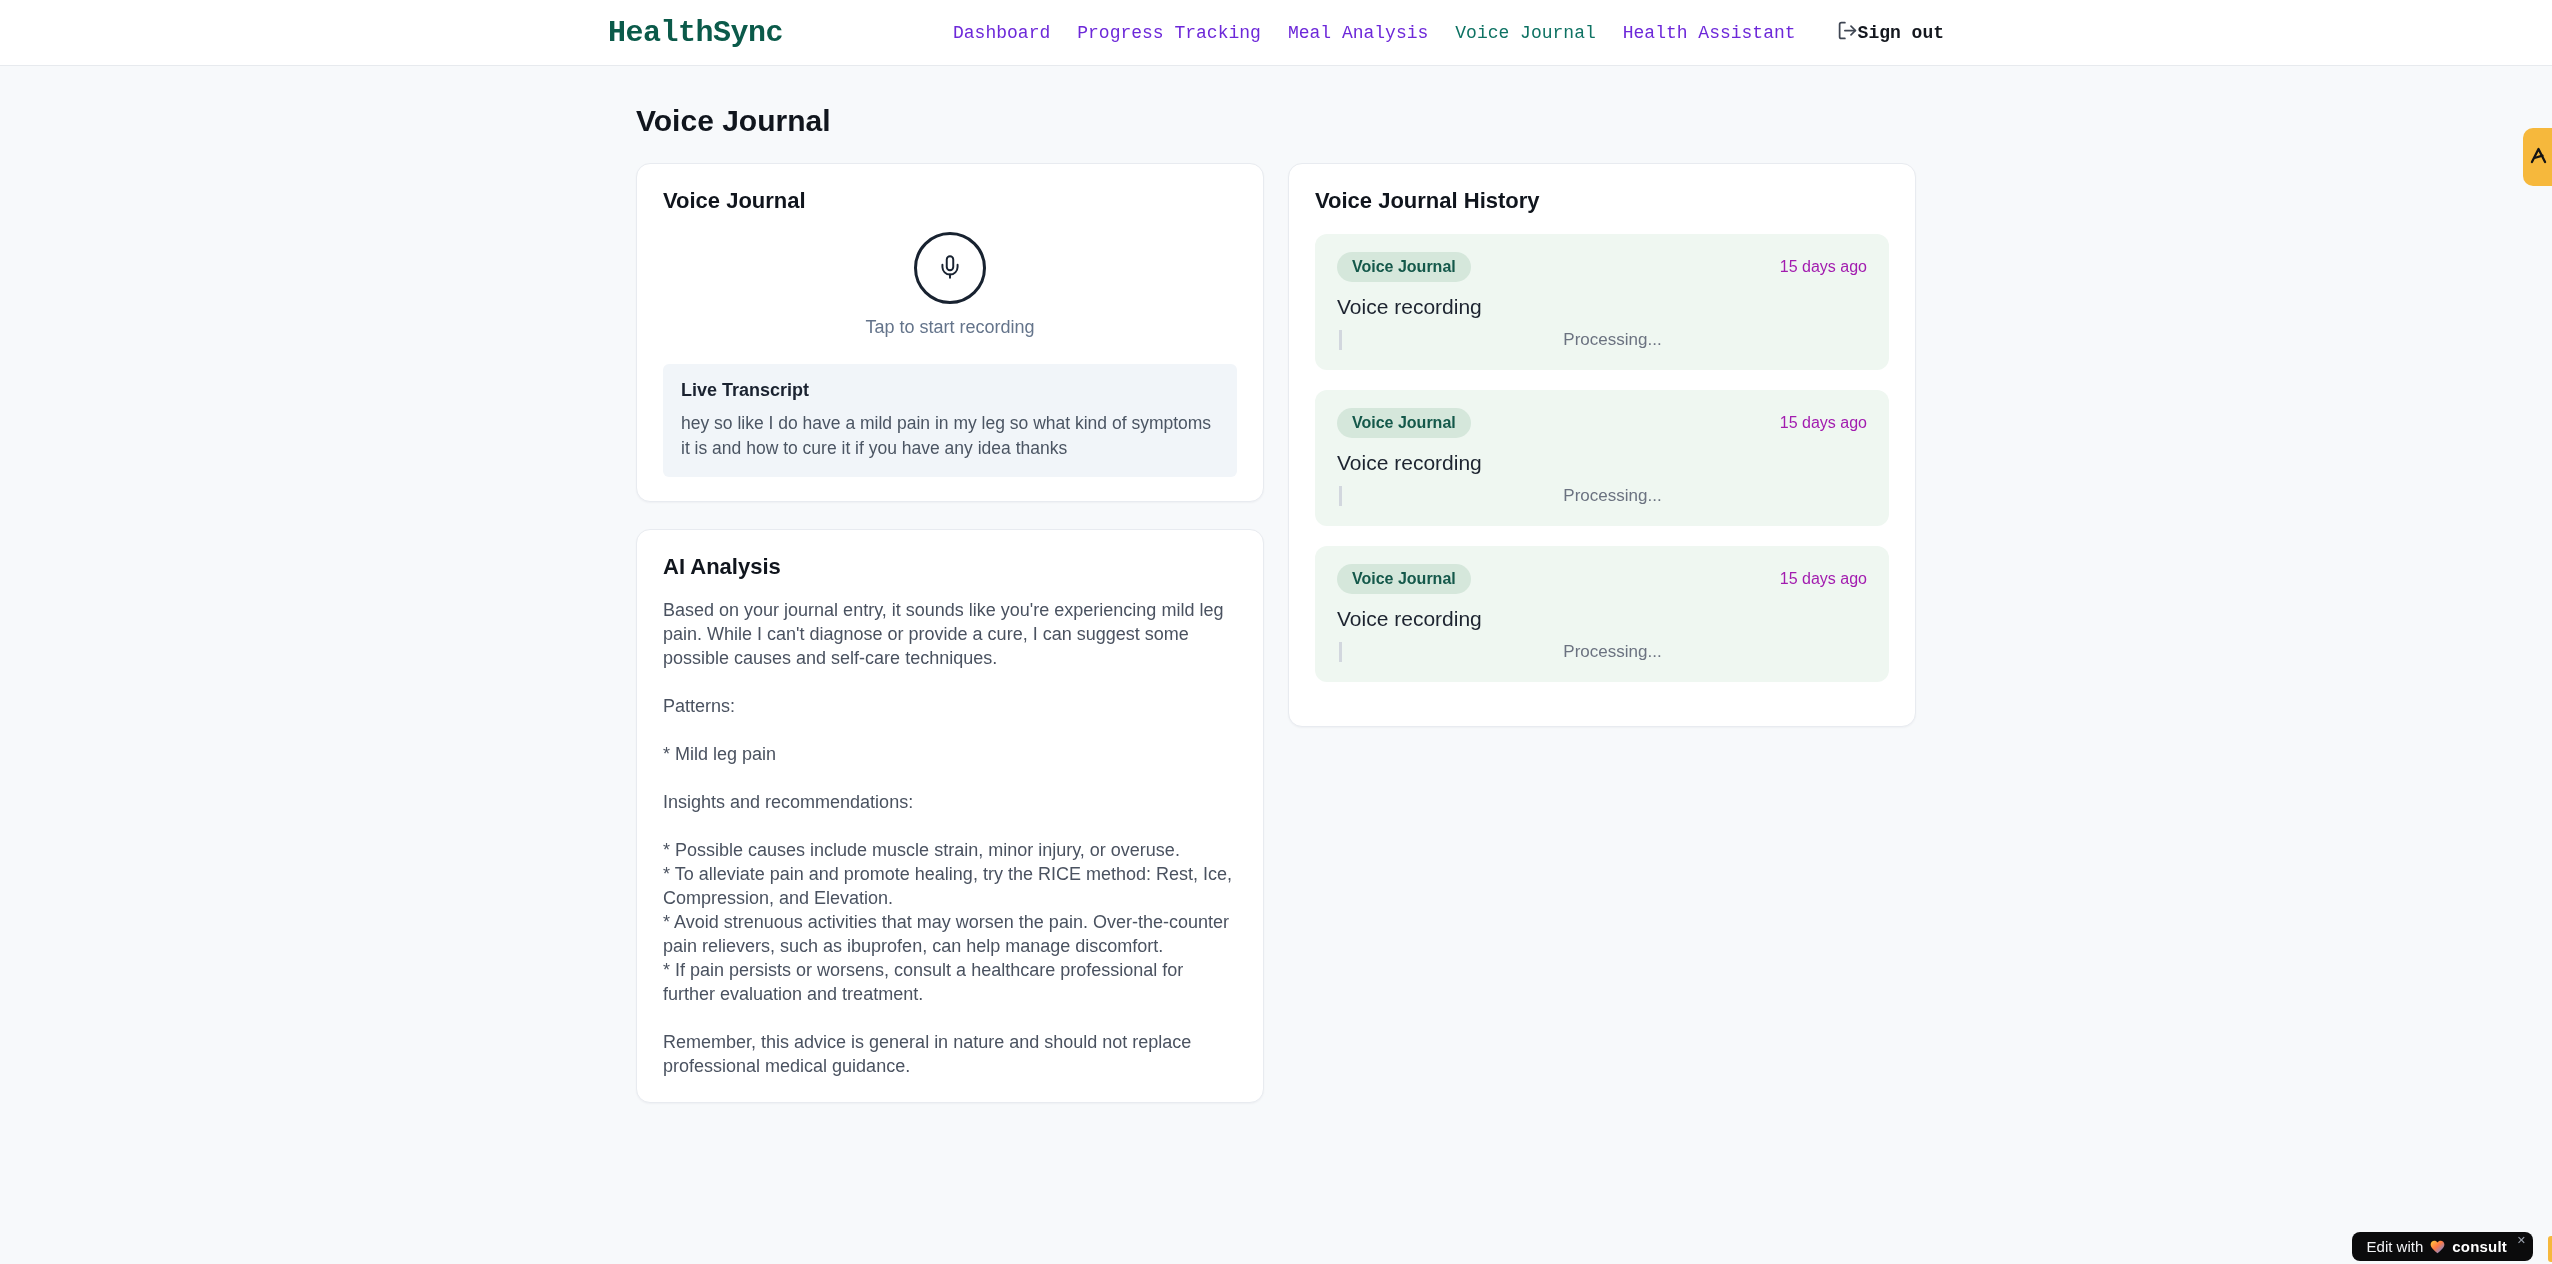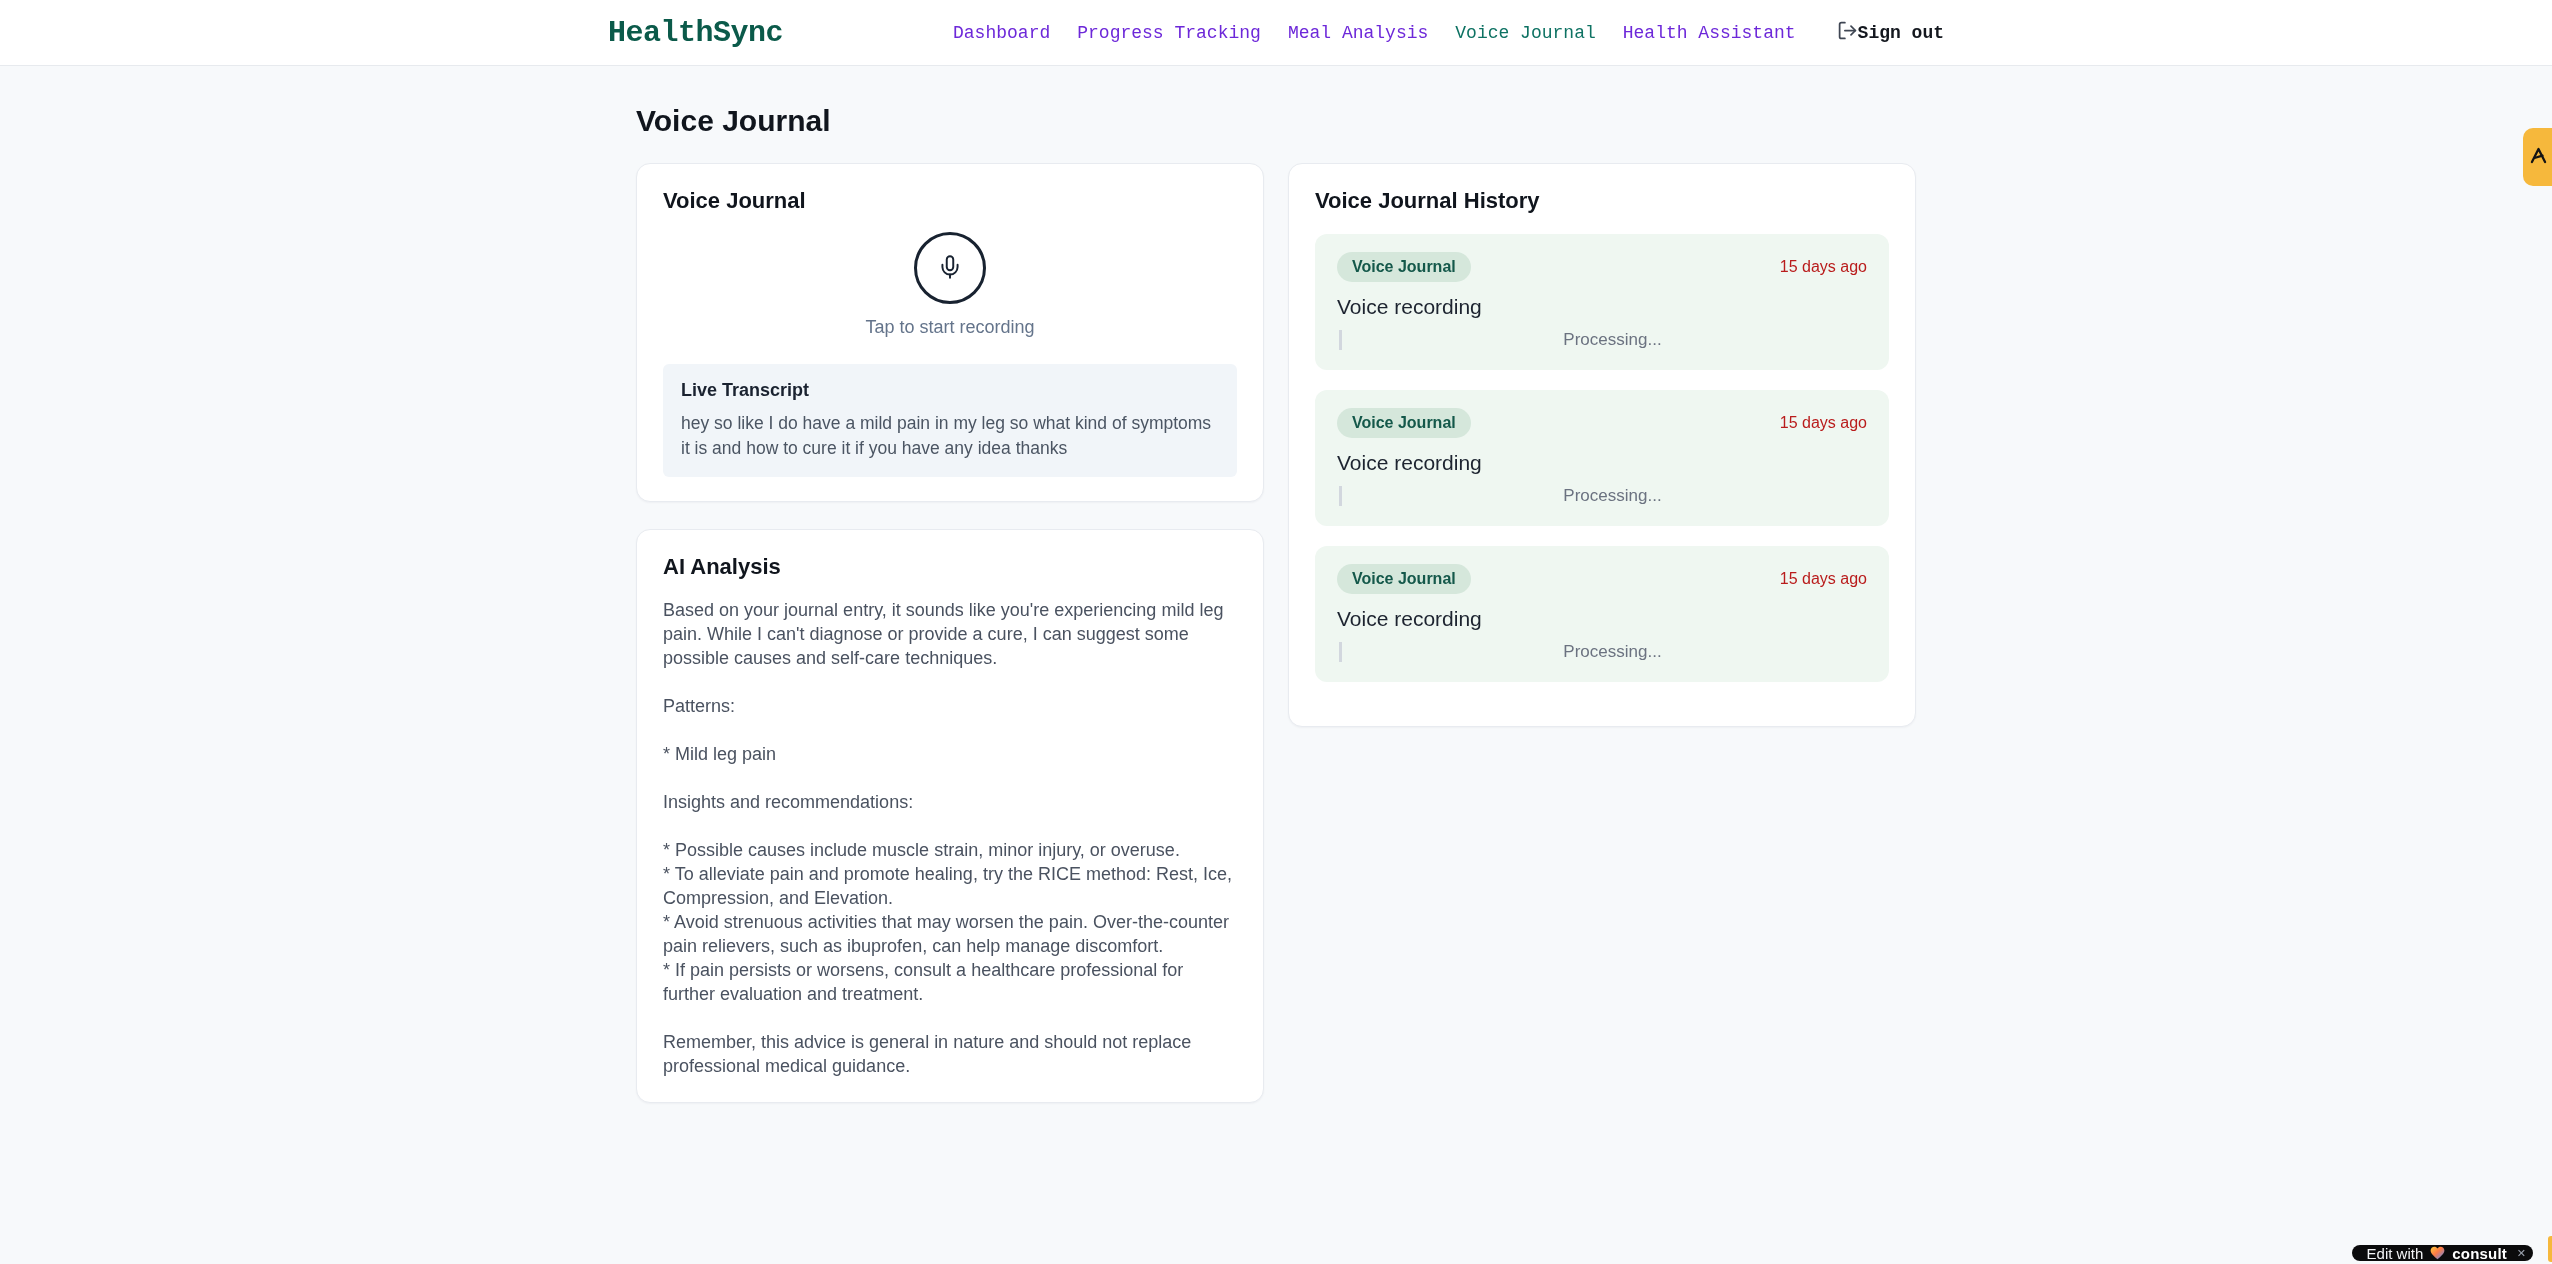--- a/index.html
+++ b/index.html
@@ -61,21 +61,21 @@
 
   
   .history-card { min-height:498px; }
   .history-list { margin-top:20px; }
   .entry { background:#eff7f1; border-radius:12px; padding:18px 22px 20px; margin-bottom:20px; cursor:pointer; }
   .entry-top { display:flex; align-items:center; justify-content:space-between; }
   .badge {
     background:#d5e7db; color:#14584a; font-size:16px; font-weight:600;
     padding:6px 15px; border-radius:999px; display:inline-block;
   }
-  .time { font-size:16px; color:#b91c1c; }
+  .time { font-size:16px; color:#a21caf; }
   .rec-title { font-size:21px; color:#1d2430; margin-top:13px; }
   .quote {
     margin-top:11px; margin-left:2px; border-left:3px solid #d2d7de;
     padding-left:16px; font-size:17px; color:#6b7280;text-align:center;
   }
 
   
   .edge-badge {
     position:fixed; right:0; top:128px; width:29px; height:58px;
     background:#f6b83c; border-radius:10px 0 0 10px;
@@ -83,21 +83,21 @@
     padding-left:5px; cursor:pointer;
   }
   .edge-badge svg { width:21px; height:21px; }
 
   .corner-sliver {
     position:fixed; right:0; bottom:2px; width:4px; height:26px;
     background:#f6b83c; border-radius:3px 0 0 3px;
   }
 
   .lovable {
-    position:fixed; right:19px; bottom:3px; height:16px;
+    position:fixed; right:19px; bottom:3px; height:29px;
     background:#0b0b0c; border-radius:8px;
     display:flex; align-items:center; gap:7px;
     padding:0 26px 0 15px; cursor:pointer;
   }
   .lovable-prefix { font-size:15px; color:#f3f4f6; }
   .lovable-heart svg { width:15px; height:14px; display:block; }
   .lovable-brand { font-size:15px; font-weight:700; color:#ffffff; letter-spacing:0.2px; }
   .lovable-close {
     position:absolute; top:3px; right:7px; font-size:11px; color:#9ca3af; line-height:1; cursor:pointer;
   }

